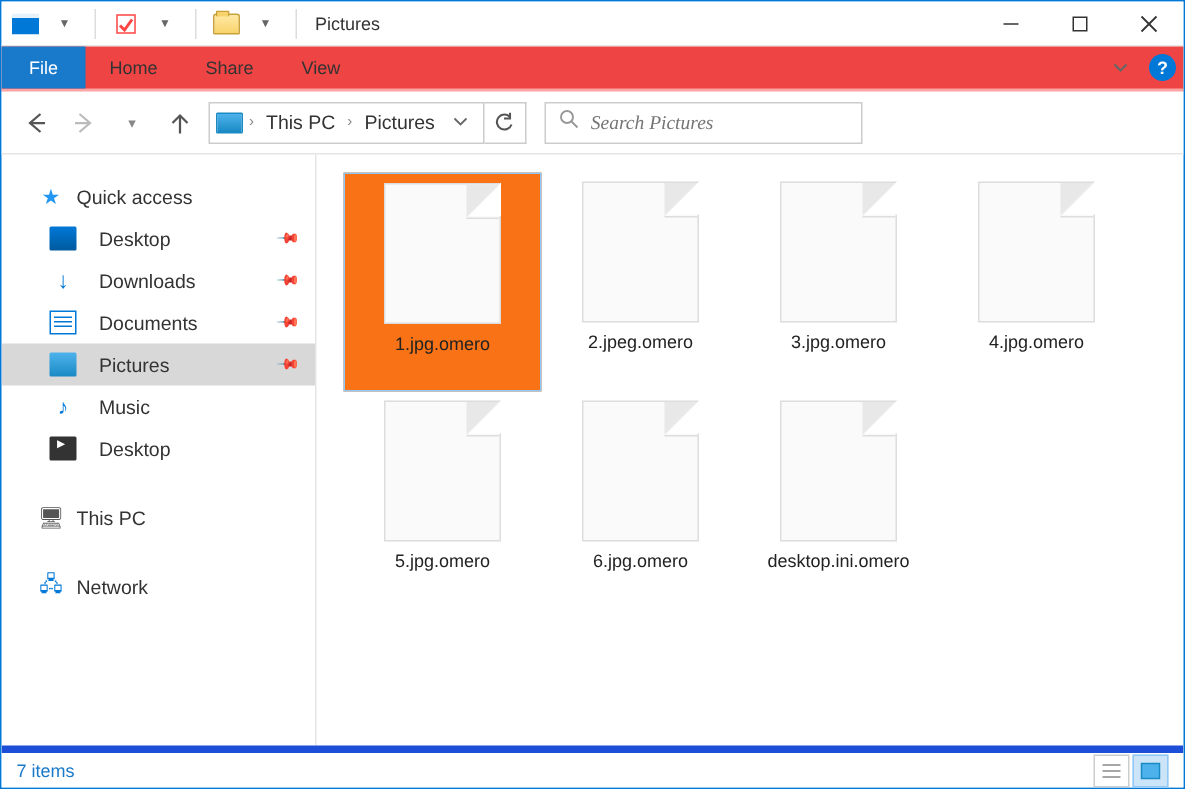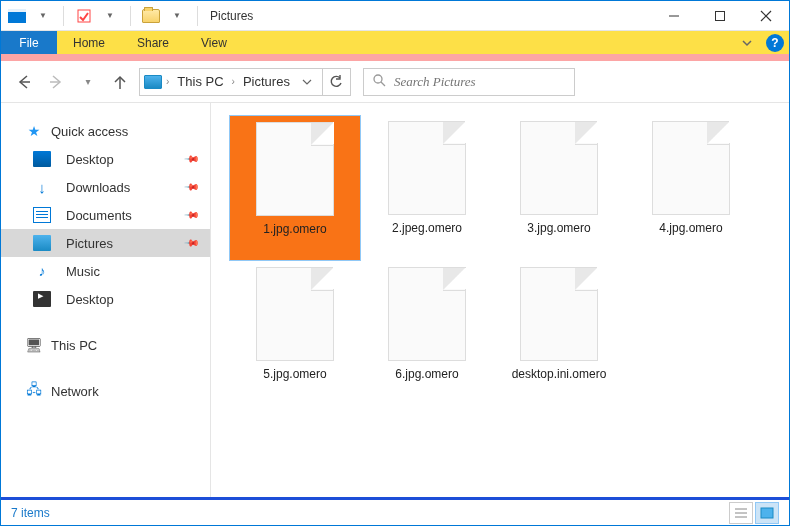--- a/index.html
+++ b/index.html
@@ -11,21 +11,21 @@
 .titlebar .qat-item { width: 24px; height: 24px; display: flex; align-items: center; justify-content: center; font-size: 11px; }
 .titlebar .folder-icon { width: 18px; height: 14px; background: linear-gradient(#ffe9a6, #f8d36b); border: 1px solid #caa23a; border-radius: 2px 2px 1px 1px; position: relative; }
 .titlebar .folder-icon::before { content: ""; position: absolute; top: -3px; left: 1px; width: 7px; height: 3px; background: #f8d36b; border: 1px solid #caa23a; border-bottom: none; border-radius: 1px 1px 0 0; }
 .titlebar .divider { width: 1px; height: 20px; background: #ddd; margin: 0 6px; }
 .titlebar .title-text { font-size: 12px; margin-left: 6px; color: #333; }
 .winctrl { margin-left: auto; display: flex; }
 .winctrl .btn { width: 46px; height: 30px; display: flex; align-items: center; justify-content: center; font-family: Arial; font-size: 12px; color: #333; }
 .winctrl .btn.close { font-size: 16px; }
 
 
-.ribbon { height: 30px; background: #fde047; display: flex; align-items: stretch; border-bottom: 7px solid #fca5a5; font-size: 12px; }
+.ribbon { height: 30px; background: #ef4444; display: flex; align-items: stretch; border-bottom: 2px solid #fca5a5; font-size: 12px; }
 .ribbon .file-tab { width: 56px; background: #1979ca; color: #fff; display: flex; align-items: center; justify-content: center; }
 .ribbon .tab { padding: 0 16px; display: flex; align-items: center; color: #333; }
 .ribbon .spacer { flex: 1; }
 .ribbon .ribbon-ctrl { width: 28px; display: flex; align-items: center; justify-content: center; color: #666; }
 .help-icon { width: 18px; height: 18px; border-radius: 50%; background: #0078d7; color: #fff; display: flex; align-items: center; justify-content: center; font-size: 12px; font-weight: bold; }
 
 
 .navbar { height: 42px; background: #fff; display: flex; align-items: center; padding: 0 10px; gap: 6px; border-bottom: 1px solid #e5e5e5; }
 .navbar .navbtn { width: 26px; height: 26px; display: flex; align-items: center; justify-content: center; color: #999; font-size: 16px; }
 .navbar .navbtn.active { color: #555; }
@@ -63,21 +63,21 @@
 .content { flex: 1; padding: 12px 8px 0 18px; position: relative; overflow: auto; }
 .grid { display: flex; flex-wrap: wrap; gap: 0; }
 .file-item { width: 132px; height: 146px; display: flex; flex-direction: column; align-items: center; padding-top: 6px; }
 .file-item.selected { border: 1px solid #90c8f6; background: #f97316; }
 .file-thumb { width: 78px; height: 94px; background: #fafafa; border: 1px solid #ddd; position: relative; margin-bottom: 6px; }
 .file-thumb::before { content: ""; position: absolute; top: -1px; right: -1px; width: 22px; height: 22px; background: linear-gradient(135deg, transparent 50%, #fff 50%); }
 .file-thumb::after { content: ""; position: absolute; top: 0; right: 0; width: 22px; height: 22px; background: linear-gradient(135deg, #e8e8e8 48%, transparent 52%); border-bottom: 1px solid #ddd; }
 .file-label { font-size: 12px; text-align: center; word-break: break-word; line-height: 1.3; padding: 0 4px; color: #222; }
 
 
-.statusbar { position: absolute; bottom: 0; left: 0; right: 0; height: 28px; border-top: 3px solid #1d4ed8; display: flex; align-items: center; padding: 0 10px; font-size: 12px; color: #1979ca; background: #fff; }
+.statusbar { position: absolute; bottom: 0; left: 0; right: 0; height: 28px; border-top: 5px solid #1d4ed8; display: flex; align-items: center; padding: 0 10px; font-size: 12px; color: #1979ca; background: #fff; }
 .statusbar .views { margin-left: auto; display: flex; gap: 2px; }
 .statusbar .viewbtn { width: 24px; height: 22px; border: 1px solid #ccc; display: flex; align-items: center; justify-content: center; color: #666; }
 .statusbar .viewbtn.active { background: #cce4f7; border-color: #90c8f6; }
 </style>
 </head>
 <body>
 
 <div class="titlebar">
   <div class="qat">
     <div class="qat-item">

